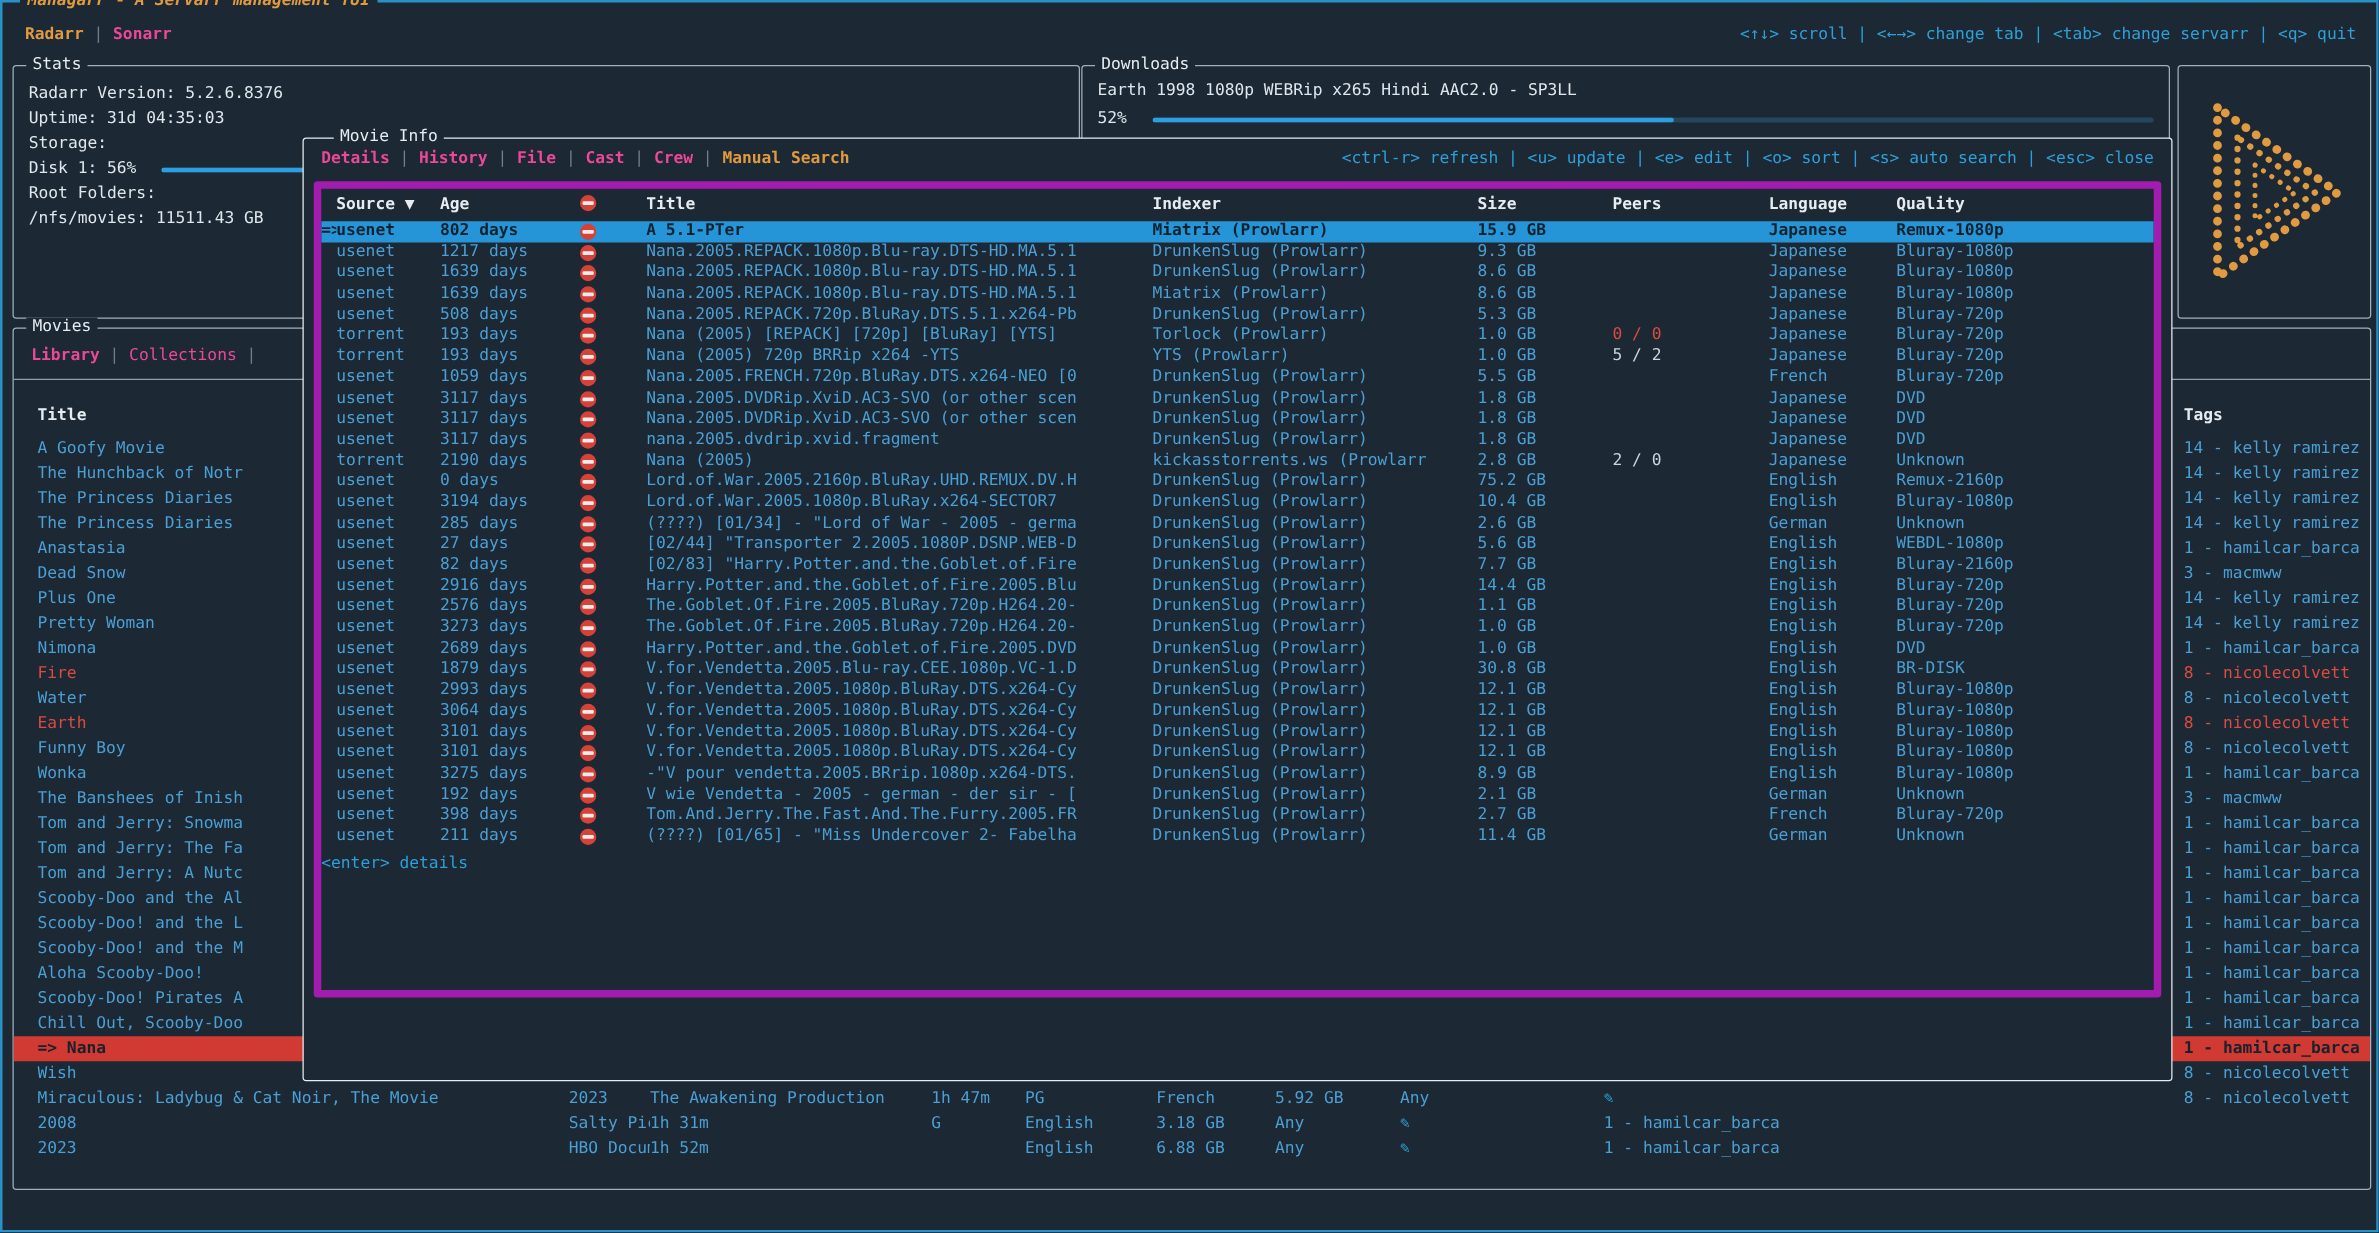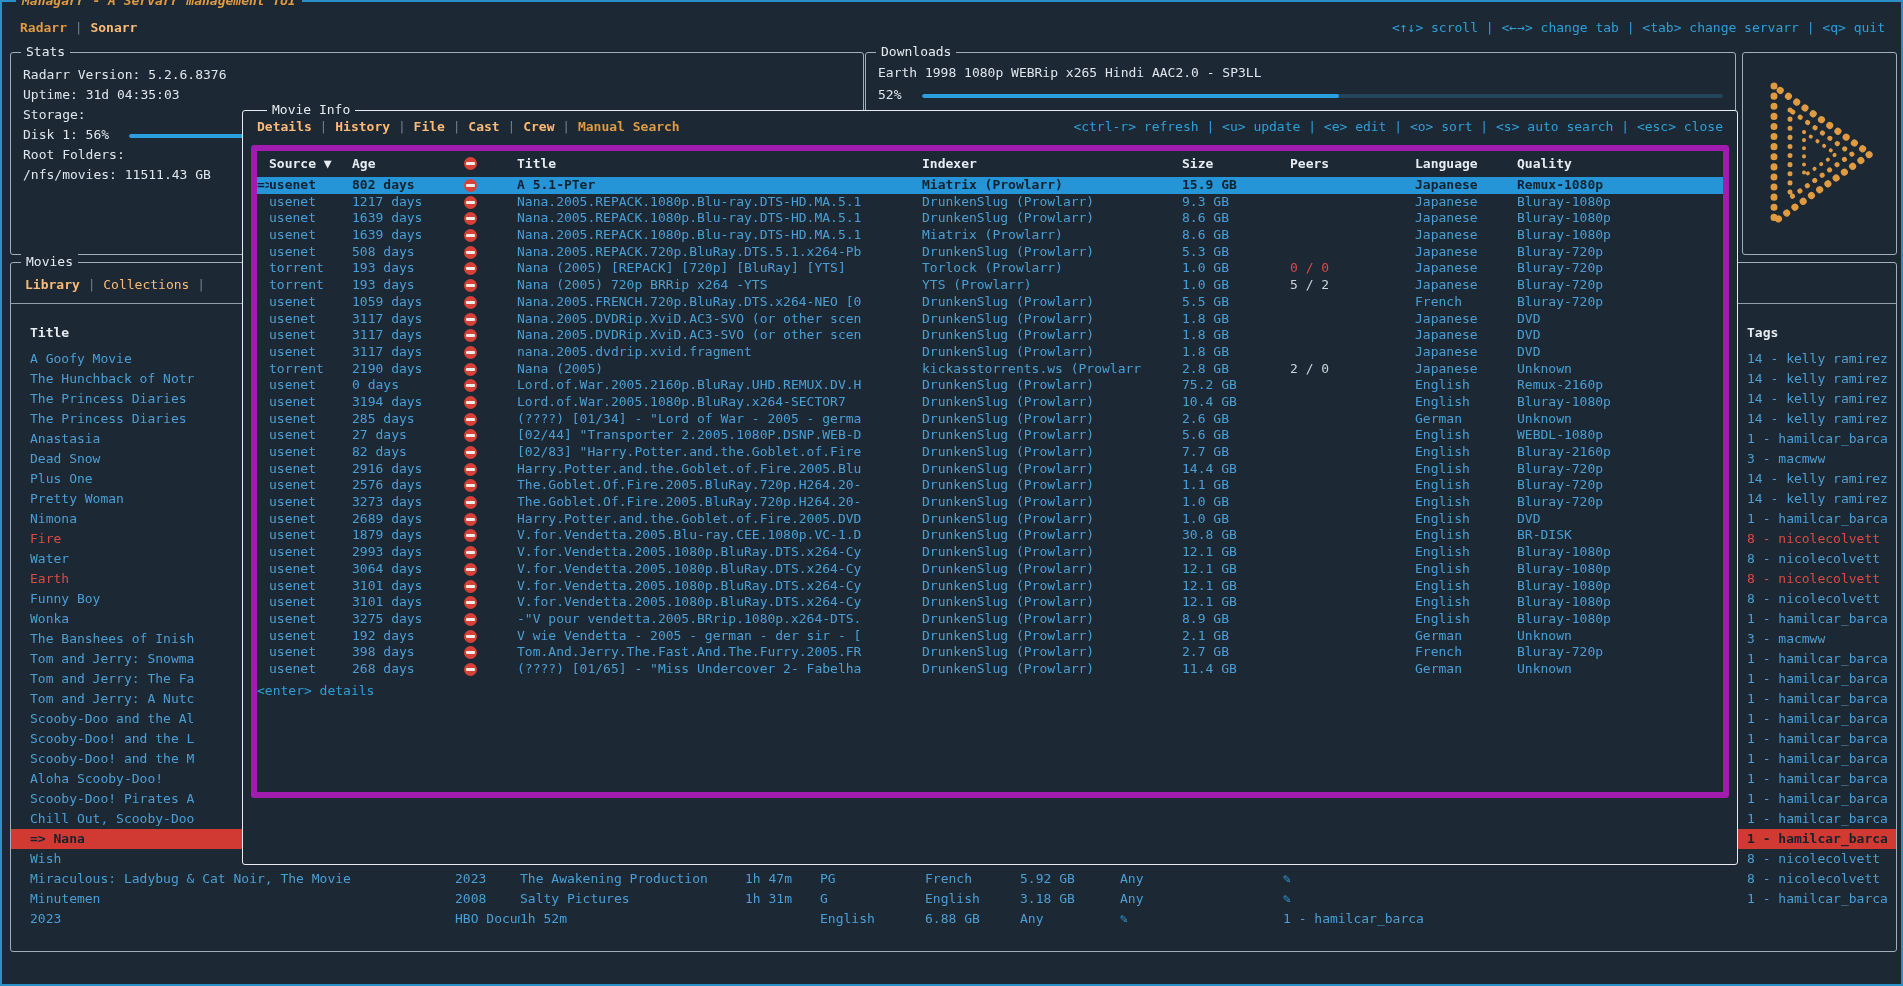--- a/index.html
+++ b/index.html
@@ -1,21 +1,21 @@
 <!DOCTYPE html>
 <html><head>
 <meta charset="utf-8">
 <style>
   html,body{margin:0;padding:0}
   body{width:1903px;height:986px;background:#0c1218;font-family:"DejaVu Sans Mono","Liberation Mono",monospace;font-size:13px;color:#d7dee4;position:relative;overflow:hidden}
   .screen{position:absolute;left:0;top:0;width:1903px;height:986px;background:#1c2834;border:2px solid #2a91c8;box-sizing:border-box}
   .abs{position:absolute;white-space:nowrap}
   .cyan{color:#2f9fd8}
   .orange{color:#e09a3f}
-  .white{color:#fdba74}
+  .white{color:#ec4899}
   .dim{color:#6e7f8c}
   .bold{font-weight:bold}
   .italic{font-style:italic}
   .chip{background:#1c2834;padding:0 6px;line-height:15px}
   .panel{position:absolute;border:1px solid #9fb0bc;border-radius:3px;box-sizing:border-box}
   .ptitle{position:absolute;top:-9px;left:10px;background:#1c2834;padding:0 5px;font-weight:normal;color:#e6ecf1;line-height:16px;white-space:nowrap}
   .srow{position:absolute;left:12px;white-space:nowrap;font-weight:normal;color:#dfe6ec}
   .bar{position:absolute;height:4px;background:#24455c;border-radius:2px;overflow:hidden}
   .bar i{display:block;height:100%;background:#2b9fdf;border-radius:2px}
   
@@ -434,21 +434,20 @@
           <span class="c-studio">The Awakening Production</span>
           <span class="c-runtime">1h 47m</span>
           <span class="c-cert">PG</span>
           <span class="c-lang">French</span>
           <span class="c-size">5.92 GB</span>
           <span class="c-avail">Any</span>
           <span class="c-flag">✎</span>
           <span class="c-tag">8 - nicolecolvett</span>
         </div>
         <div class="mrow">
-          <span class="c-title">Minutemen</span>
           <span class="c-year">2008</span>
           <span class="c-studio">Salty Pictures</span>
           <span class="c-runtime">1h 31m</span>
           <span class="c-cert">G</span>
           <span class="c-lang">English</span>
           <span class="c-size">3.18 GB</span>
           <span class="c-avail">Any</span>
           <span class="c-flag">✎</span>
           <span class="c-tag">1 - hamilcar_barca</span>
         </div>
@@ -836,21 +835,21 @@
             <span class="c-rtitle">Tom.And.Jerry.The.Fast.And.The.Furry.2005.FR</span>
             <span class="c-indexer">DrunkenSlug (Prowlarr)</span>
             <span class="c-size">2.7 GB</span>
             <span class="peers "></span>
             <span class="c-lang">French</span>
             <span class="c-quality">Bluray-720p</span>
           </div>
           <div class="trow">
             <span class="c-marker"></span>
             <span class="c-source">usenet</span>
-            <span class="c-age">268 days</span>
+            <span class="c-age">211 days</span>
             <span class="c-icon"><i class="noent"></i></span>
             <span class="c-rtitle">(????) [01/65] - "Miss Undercover 2- Fabelha</span>
             <span class="c-indexer">DrunkenSlug (Prowlarr)</span>
             <span class="c-size">11.4 GB</span>
             <span class="peers "></span>
             <span class="c-lang">German</span>
             <span class="c-quality">Unknown</span>
           </div>
         </div>
     </div>

